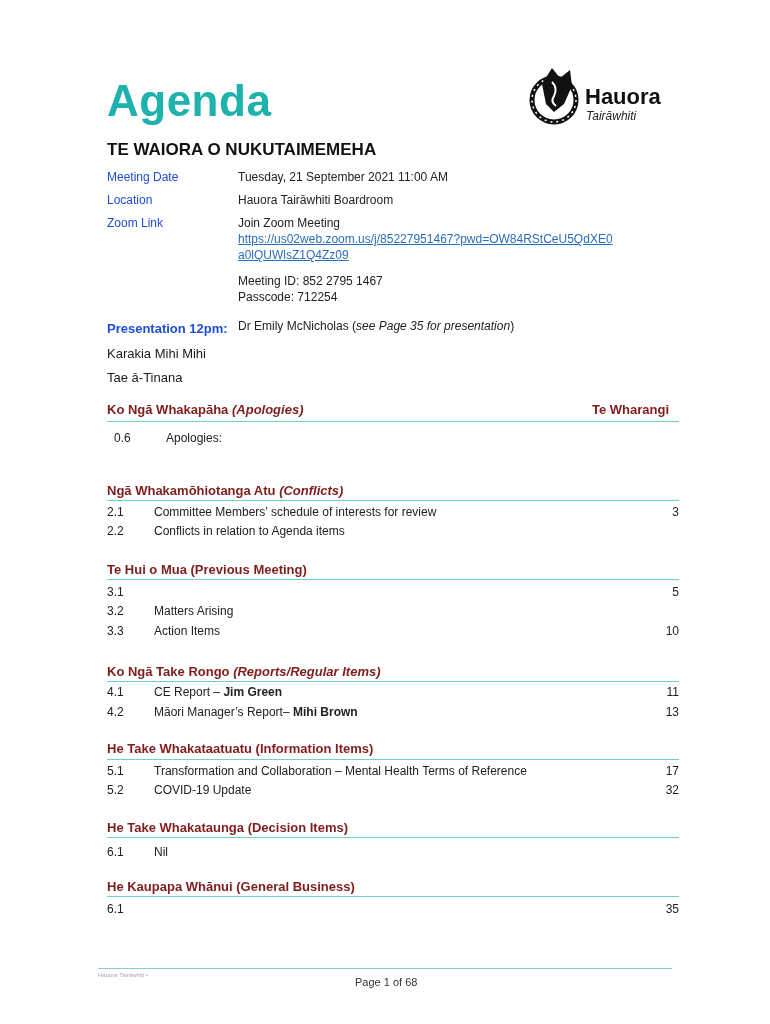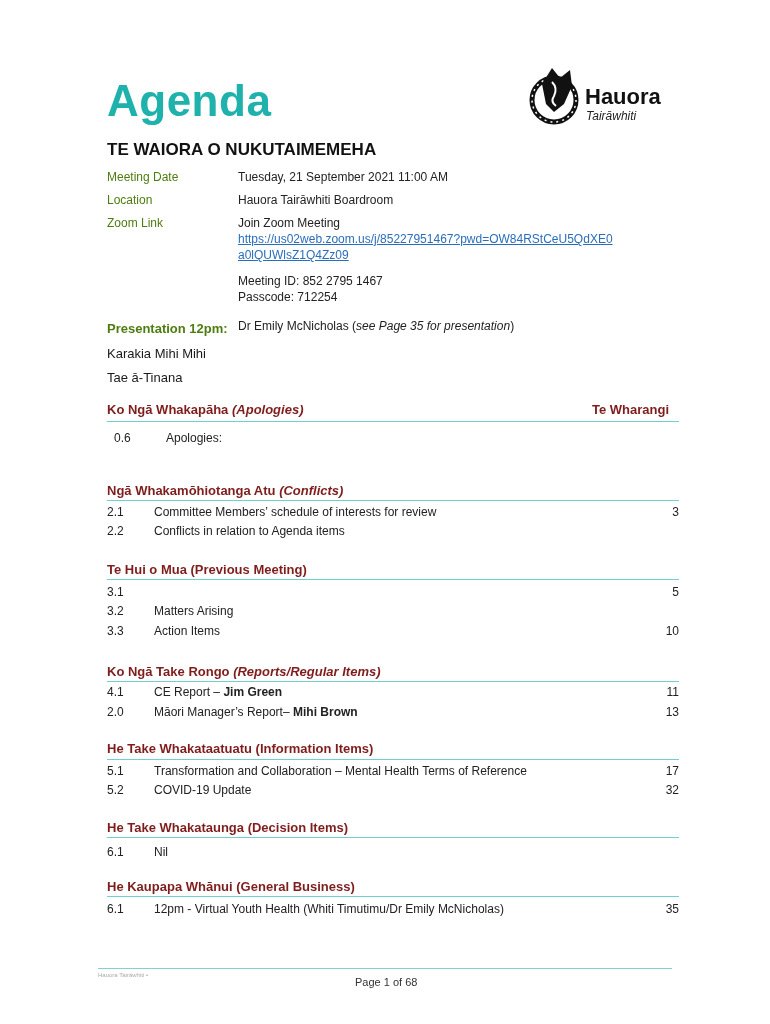--- a/index.html
+++ b/index.html
@@ -3,21 +3,21 @@
 <meta charset="utf-8">
 <style>
   html, body { margin:0; padding:0; background:#ffffff; }
   body { width:770px; height:1024px; position:relative; overflow:hidden;
          font-family:"Liberation Sans", sans-serif; color:#1a1a1a; }
   .abs { position:absolute; }
   .title { left:107px; top:76px; font-size:44px; color:#1fb2ad; font-weight:bold; letter-spacing:0.5px; }
   .committee { left:107px; top:140px; font-size:17px; font-weight:bold; color:#111; }
   .logo-text { left:585px; top:84px; font-size:22px; font-weight:bold; color:#111; }
   .logo-sub { left:586px; top:109px; font-size:12px; font-style:italic; color:#222; }
-  .lbl { font-size:12px; color:#4d7c0f; }
+  .lbl { font-size:12px; color:#1d4ed8; }
   .val { font-size:12px; color:#222; line-height:16px; }
   .link { color:#2a6ebb; text-decoration:underline; }
   .bold { font-weight:bold; }
   .ital { font-style:italic; }
   .sec-head { left:107px; font-size:13px; font-weight:bold; color:#7f1d1d; width:572px; }
   .rule { left:107px; width:572px; height:1px; background:#6fd0cc; }
   .row { left:107px; width:572px; font-size:12px; color:#222; height:18px; }
   .row .num { position:absolute; left:0; }
   .row .txt { position:absolute; left:47px; }
   .row .pg { position:absolute; right:0; }
@@ -94,21 +94,21 @@
       <span class="pg">10</span>
     </div>
     <div class="abs sec-head" style="top: 664px;"><span>Ko Ngā Take Rongo </span><span class="ital">(Reports/Regular Items)</span></div>
     <div class="abs rule" style="top: 681px;"></div>
     <div class="abs row" style="top: 685px;">
       <span class="num">4.1</span>
       <span class="txt" style=""><span>CE Report – </span><span class="bold">Jim Green</span></span>
       <span class="pg">11</span>
     </div>
     <div class="abs row" style="top: 705px;">
-      <span class="num">2.0</span>
+      <span class="num">4.2</span>
       <span class="txt" style=""><span>Māori Manager’s Report– </span><span class="bold">Mihi Brown</span></span>
       <span class="pg">13</span>
     </div>
     <div class="abs sec-head" style="top: 741px;"><span>He Take Whakataatuatu (Information Items)</span><span class="ital"></span></div>
     <div class="abs rule" style="top: 759px;"></div>
     <div class="abs row" style="top: 764px;">
       <span class="num">5.1</span>
       <span class="txt" style=""><span>Transformation and Collaboration – Mental Health Terms of Reference</span><span class="bold"></span></span>
       <span class="pg">17</span>
     </div>
@@ -121,20 +121,19 @@
     <div class="abs rule" style="top: 837px;"></div>
     <div class="abs row" style="top: 845px;">
       <span class="num">6.1</span>
       <span class="txt" style=""><span>Nil</span><span class="bold"></span></span>
       <span class="pg"></span>
     </div>
     <div class="abs sec-head" style="top: 879px;"><span>He Kaupapa Whānui (General Business)</span><span class="ital"></span></div>
     <div class="abs rule" style="top: 896px;"></div>
     <div class="abs row" style="top: 902px;">
       <span class="num">6.1</span>
-      <span class="txt" style=""><span>12pm - Virtual Youth Health (Whiti Timutimu/Dr Emily McNicholas)</span><span class="bold"></span></span>
       <span class="pg">35</span>
     </div>
   </div>
 
 <div class="abs footer-rule"></div>
 <div class="abs footer-left">Hauora Tairāwhiti •</div>
 <div class="abs footer-page">Page 1 of 68</div>
 
 </body></html>

